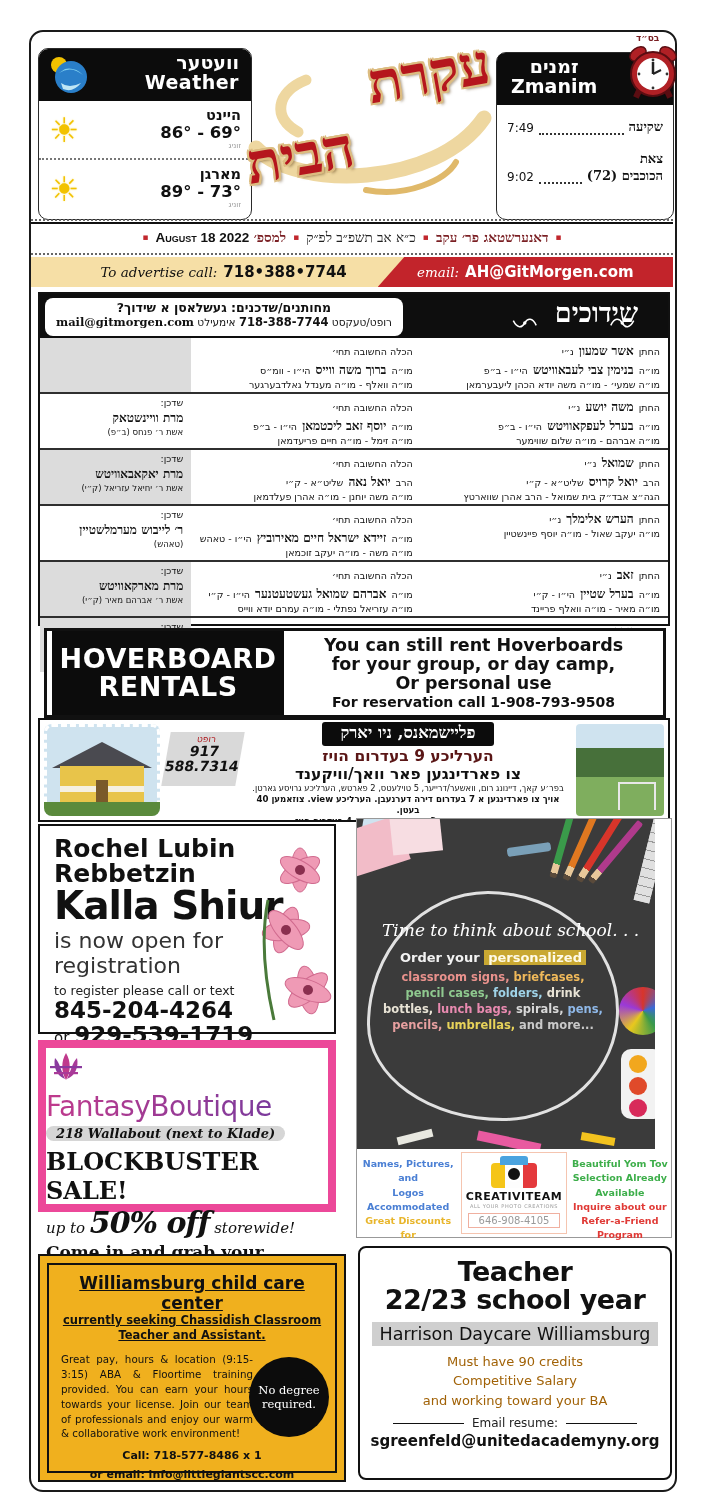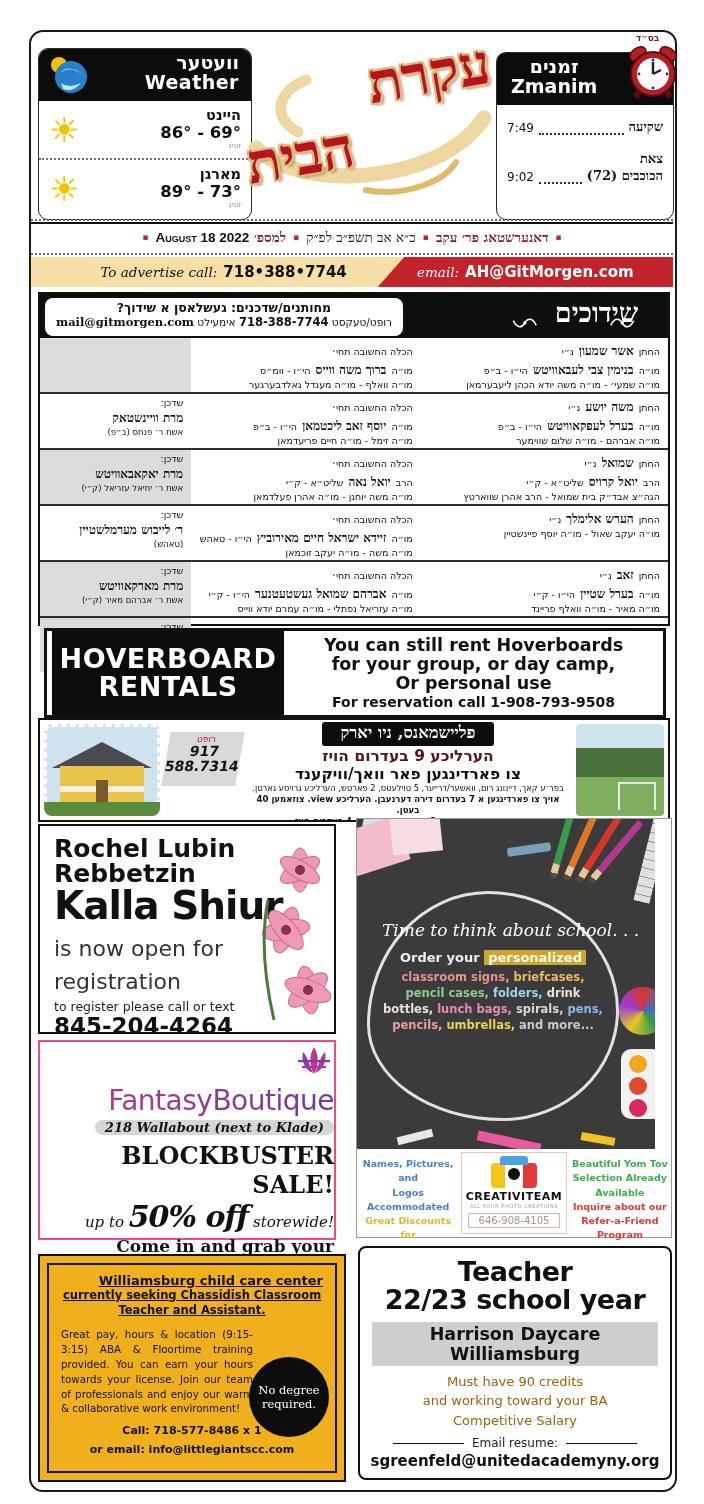--- a/index.html
+++ b/index.html
@@ -127,21 +127,21 @@
   .fl-h1{font-size:15.5px;font-weight:bold;color:#5a1616;margin-top:1px;}
   .fl-h2{font-size:15.5px;font-weight:bold;color:#111;}
   .fl-sm{font-size:8.3px;line-height:1.3;}
   .fl-smb{font-size:8.6px;font-weight:bold;line-height:1.3;}
 
   
   .kalla{left:38px;top:824px;width:298px;height:210px;border:2.5px solid #111;background:#fff;
      padding:10px 0 0 14px;box-sizing:border-box;}
   .k1{font-size:25px;font-weight:900;line-height:1.0;}
   .k3{font-size:39px;font-weight:900;line-height:1.05;letter-spacing:-1px;}
-  .k4{font-size:22px;color:#333;line-height:1.05;margin-top:10px;}
+  .k4{font-size:22px;color:#333;line-height:1.05;margin-top:2px;}
   .k6{font-size:12.5px;color:#222;margin-top:6px;}
   .kp{font-size:23px;font-weight:bold;line-height:1.1;}
   .kor{font-size:15px;font-weight:normal;}
   .lilies{position:absolute;right:0;top:14px;}
 
   
   .school{left:356px;top:818px;width:316px;height:420px;border:1px solid #999;background:#fff;box-sizing:border-box;}
   .chalk{position:absolute;left:0;top:0;right:16px;height:332px;background:#3b3b3b;overflow:hidden;}
   .note1{position:absolute;left:-10px;top:4px;width:58px;height:46px;background:#f2bcc8;transform:rotate(-18deg);}
   .note2{position:absolute;left:34px;top:-8px;width:50px;height:42px;background:#f7dde2;transform:rotate(-6deg);}
@@ -180,53 +180,53 @@
   .cam-body{position:absolute;left:0;right:0;top:7px;bottom:0;border-radius:4px;
      background:linear-gradient(90deg,#f5c518 0 30%,#fdfdfd 30% 70%,#e4393c 70% 100%);}
   .cam-lens{position:absolute;left:15px;top:10px;width:16px;height:16px;border-radius:50%;
      background:#111;border:2.5px solid #fff;box-sizing:border-box;}
   .sf-brand{font-size:11px;font-weight:bold;letter-spacing:.5px;color:#111;margin-top:2px;}
   .sf-tag{font-size:5px;letter-spacing:.6px;color:#999;}
   .sf-phone{display:inline-block;border:1px solid #f0b0a0;color:#999;font-size:10px;
      padding:1px 10px;margin-top:4px;font-weight:normal;}
 
   
-  .fantasy{left:38px;top:1040px;width:298px;height:200px;border:2px solid #ec4899;background:#fff;
-     text-align:right;padding-top:4px;box-sizing:border-box;}
+  .fantasy{left:38px;top:1040px;width:298px;height:172px;border:8px solid #ec4899;background:#fff;
+     text-align:left;padding-top:4px;box-sizing:border-box;}
   .fb-brand{font-size:28px;color:#8a3a9e;letter-spacing:-.5px;
      background:linear-gradient(90deg,#c03a8c,#6a3aa0);
      -webkit-background-clip:text;background-clip:text;-webkit-text-fill-color:transparent;}
   .fb-addr{display:inline-block;background:#d6d6d6;border-radius:8px;padding:0 10px;
      font-family:"DejaVu Serif","Liberation Serif",serif;font-weight:bold;font-style:italic;font-size:13px;}
   .fb-sale{font-family:"DejaVu Serif","Liberation Serif",serif;font-weight:bold;font-size:24px;margin-top:5px;}
   .fb-off{font-family:"DejaVu Serif","Liberation Serif",serif;margin-top:0px;}
   .fb-off .u{font-style:italic;font-size:15px;}
   .fb-off .p{font-style:italic;font-weight:bold;font-size:30px;letter-spacing:-1px;}
   .fb-come{font-family:"DejaVu Serif","Liberation Serif",serif;font-weight:bold;font-size:17px;margin-top:2px;}
   .fb-ps{font-family:"DejaVu Serif","Liberation Serif",serif;font-style:italic;font-size:13px;line-height:1.2;margin-top:2px;}
 
   
   .cc-outer{left:38px;top:1254px;width:308px;height:228px;border:2px solid #111;background:#f0b01e;
      padding:7px;box-sizing:border-box;}
   .cc-inner{border:2px solid #111;height:100%;box-sizing:border-box;position:relative;
      padding:8px 12px;text-align:center;}
-  .cc-title{font-size:13px;font-weight:bold;text-decoration:underline;text-align:right;}
+  .cc-title{font-size:17px;font-weight:bold;text-decoration:underline;}
   .cc-sub{font-size:11.5px;font-weight:bold;text-decoration:underline;line-height:1.3;}
   .cc-body{width:192px;text-align:justify;font-size:10.3px;line-height:1.45;margin-top:9px;}
   .cc-badge{position:absolute;right:6px;top:92px;width:80px;height:80px;border-radius:50%;
      background:#0c0c0c;color:#fff;display:flex;flex-direction:column;align-items:center;
      justify-content:center;font-family:"DejaVu Serif","Liberation Serif",serif;font-size:11.5px;}
   .cc-call{font-size:11px;font-weight:bold;margin-top:8px;}
   .cc-email{font-size:11px;font-weight:bold;margin-top:6px;}
 
   
   .teacher{left:358px;top:1246px;width:314px;height:234px;border:2.5px solid #111;border-radius:8px;
      background:#fff;text-align:center;padding-top:10px;box-sizing:border-box;}
   .t-title{font-size:27px;font-weight:900;line-height:1.05;letter-spacing:-.5px;}
-  .t-hl{margin:7px 12px 6px;background:#cfcfcf;font-size:17.5px;font-weight:bold;padding:2px 0;}
+  .t-hl{margin:7px 12px 6px;background:#cfcfcf;font-size:17.5px;font-weight:normal;padding:2px 0;}
   .t-line{font-size:13px;color:#a16207;line-height:1.5;}
   .t-elabel{display:flex;align-items:center;width:84%;margin:6px auto 2px;font-size:12px;color:#222;}
   .t-elabel::before,.t-elabel::after{content:"";flex:1;border-top:1.5px solid #111;margin:0 8px;}
   .t-email{font-size:15px;font-weight:bold;}
 </style>
 </head>
 <body>
 
 <div class="page">
   <div class="frame"></div>
@@ -621,18 +621,18 @@
       <div class="cc-call">Call: 718-577-8486 x 1</div>
       <div class="cc-email">or email: info@littlegiantscc.com</div>
     </div>
   </div>
 
   <div class="abs teacher">
     <div class="t-title">Teacher</div>
     <div class="t-title">22/23 school year</div>
     <div class="t-hl">Harrison Daycare Williamsburg</div>
     <div class="t-line">Must have 90 credits</div>
+    <div class="t-line">Competitive Salary</div>
     <div class="t-line">and working toward your BA</div>
-    <div class="t-line">Competitive Salary</div>
     <div class="t-elabel">Email resume:</div>
     <div class="t-email">sgreenfeld@unitedacademyny.org</div>
   </div>
 </div>
 
 </body></html>

